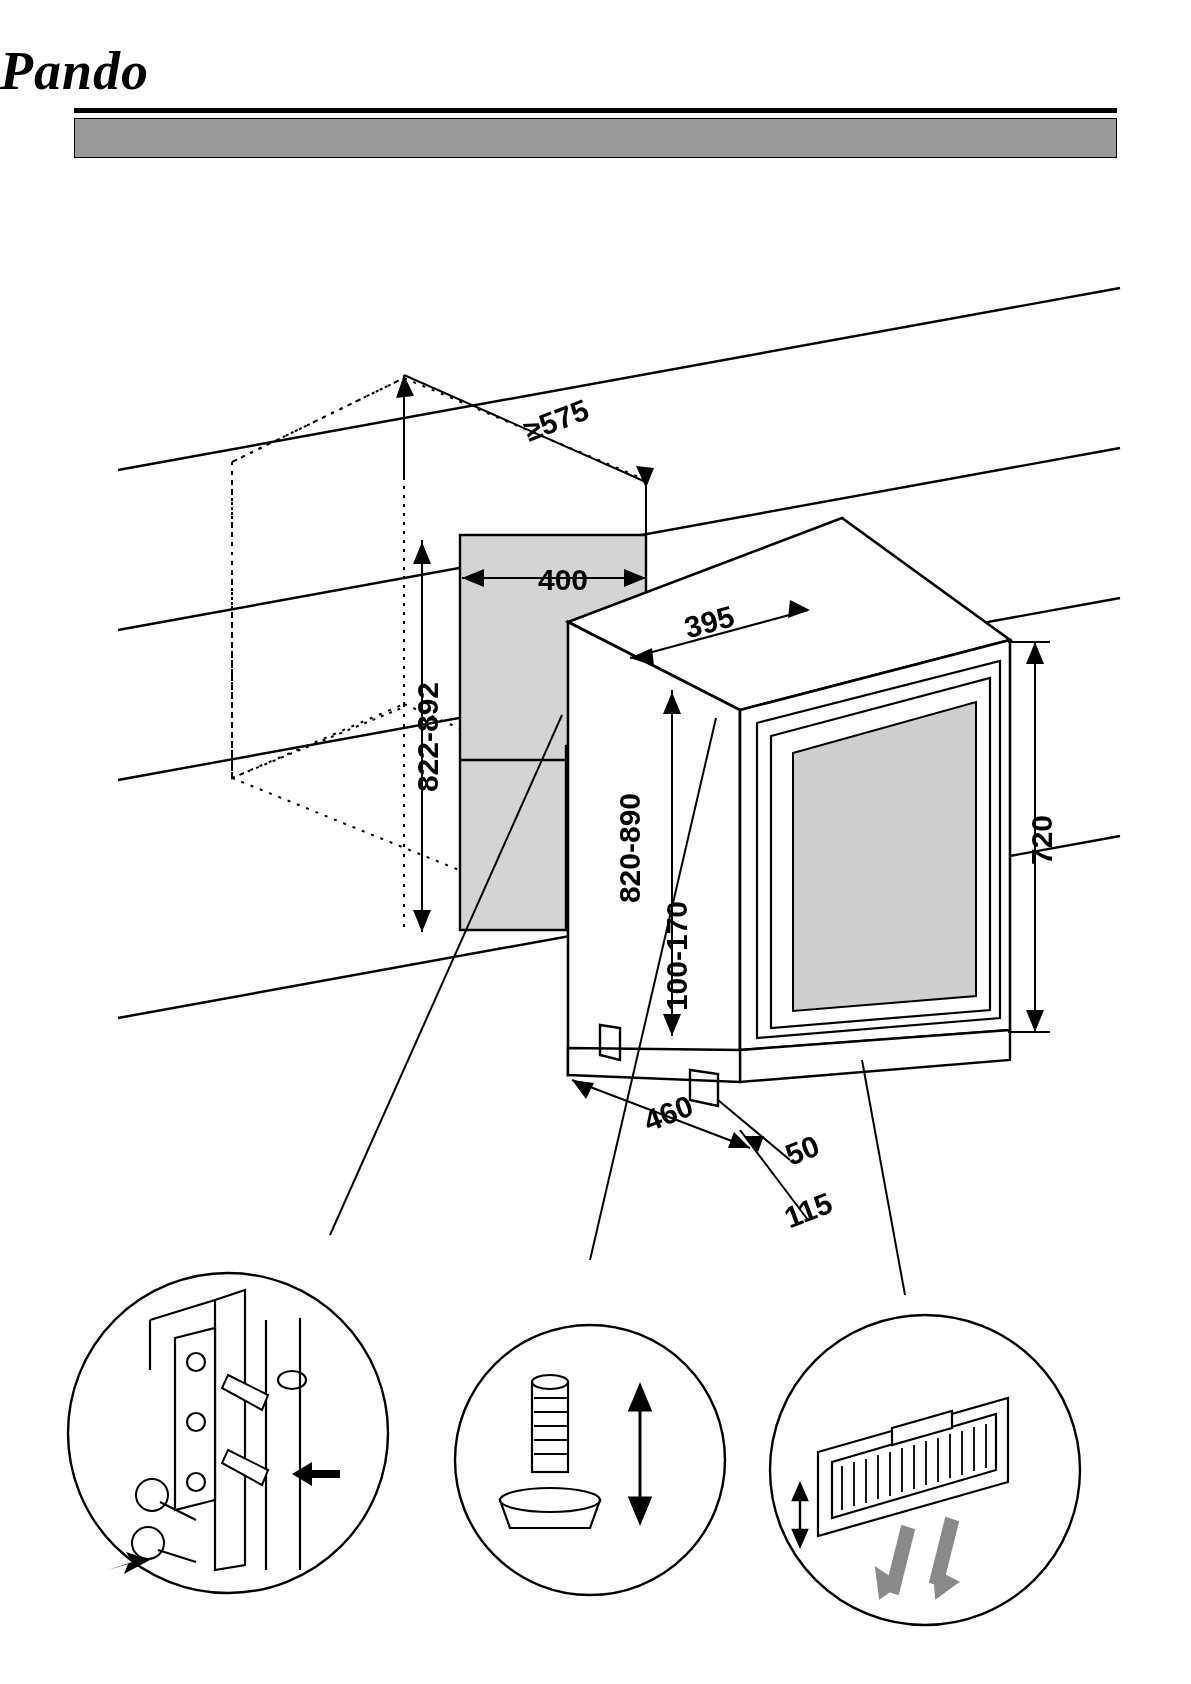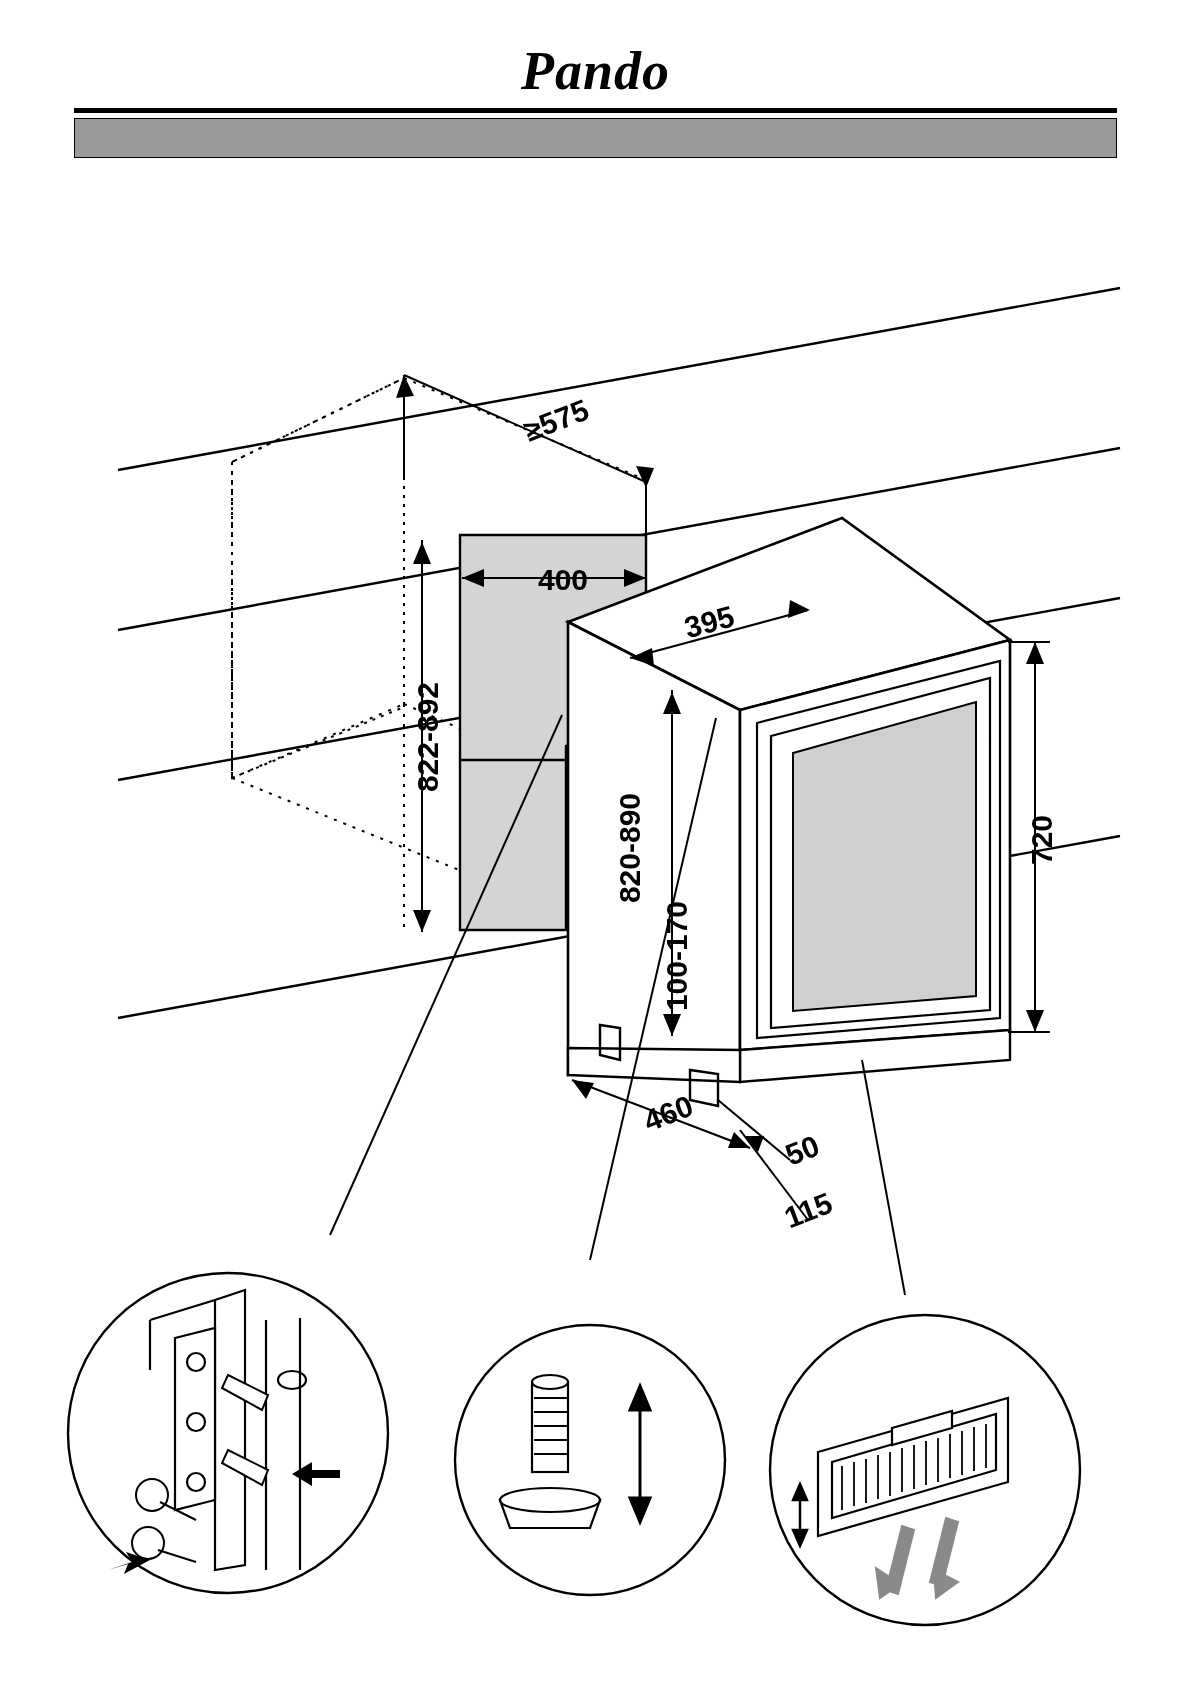--- a/index.html
+++ b/index.html
@@ -19,21 +19,20 @@
     inset: 0;
     width: 1191px;
     height: 1684px;
   }
   
   .brand {
     position: absolute;
     top: 40px;
     left: 0;
     width: 1191px;
-    text-align: center;
     font-family: "Liberation Serif", serif;
     font-style: italic;
     font-weight: bold;
     font-size: 54px;
     letter-spacing: 1px;
     color: #000;
   }
   .rule-top {
     position: absolute;
     left: 74px;

